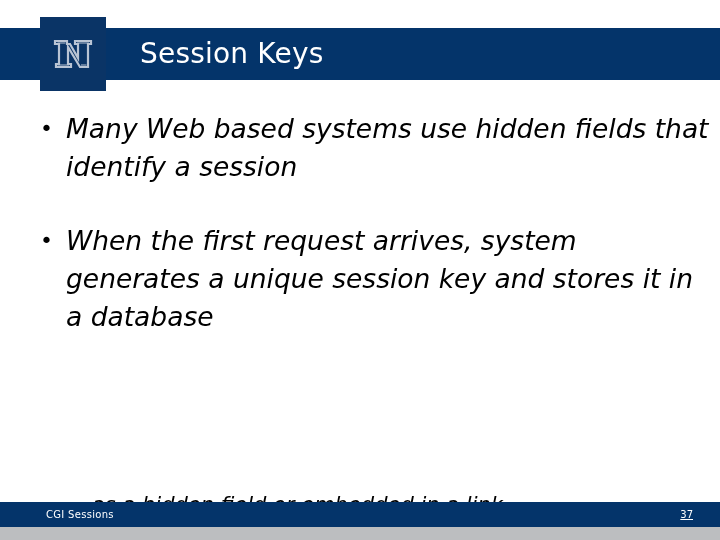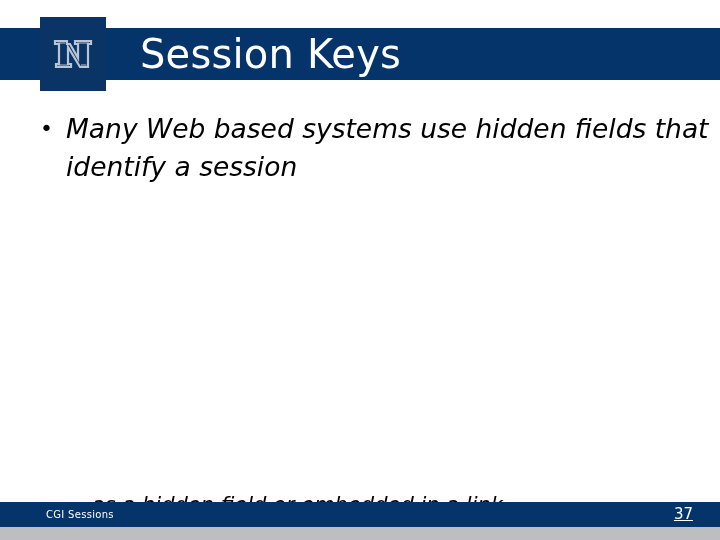--- a/index.html
+++ b/index.html
@@ -42,21 +42,21 @@
     align-items: center;
     justify-content: center;
   }
   .slide-title {
     position: absolute;
     left: 140px;
     top: 30px;
     height: 48px;
     line-height: 48px;
     color: #ffffff;
-    font-size: 40px;
+    font-size: 28px;
     font-family: "DejaVu Sans", sans-serif;
     font-weight: 400;
     letter-spacing: 0.2px;
     white-space: nowrap;
   }
 
   
   .content {
     position: absolute;
     left: 0;
@@ -130,21 +130,21 @@
     letter-spacing: 0.3px;
     white-space: nowrap;
   }
   .footer-page {
     position: absolute;
     right: 27px;
     top: 0;
     height: 25px;
     line-height: 25px;
     color: #ffffff;
-    font-size: 15px;
+    font-size: 10px;
     font-family: "DejaVu Sans", sans-serif;
     white-space: nowrap;
     text-decoration: underline;
   }
   .gray-strip {
     position: absolute;
     left: 0;
     top: 527px;
     width: 720px;
     height: 13px;
@@ -169,20 +169,21 @@
     </svg>
   </div>
 </div>
 
 <div class="slide-title">Session Keys</div>
 
 <div class="content">
 
   <div class="bullet bullet-1">Many Web based systems use hidden fields that identify a session</div>
 
+  <div class="bullet bullet-2">When the first request arrives, system generates a unique session key and stores it in a database</div>
 
 
   <div class="subbullet">as a hidden field or embedded in a link</div>
 
 </div>
 
 <div class="footer-bar">
   <div class="footer-left">CGI Sessions</div>
   <div class="footer-page">37</div>
 </div>

